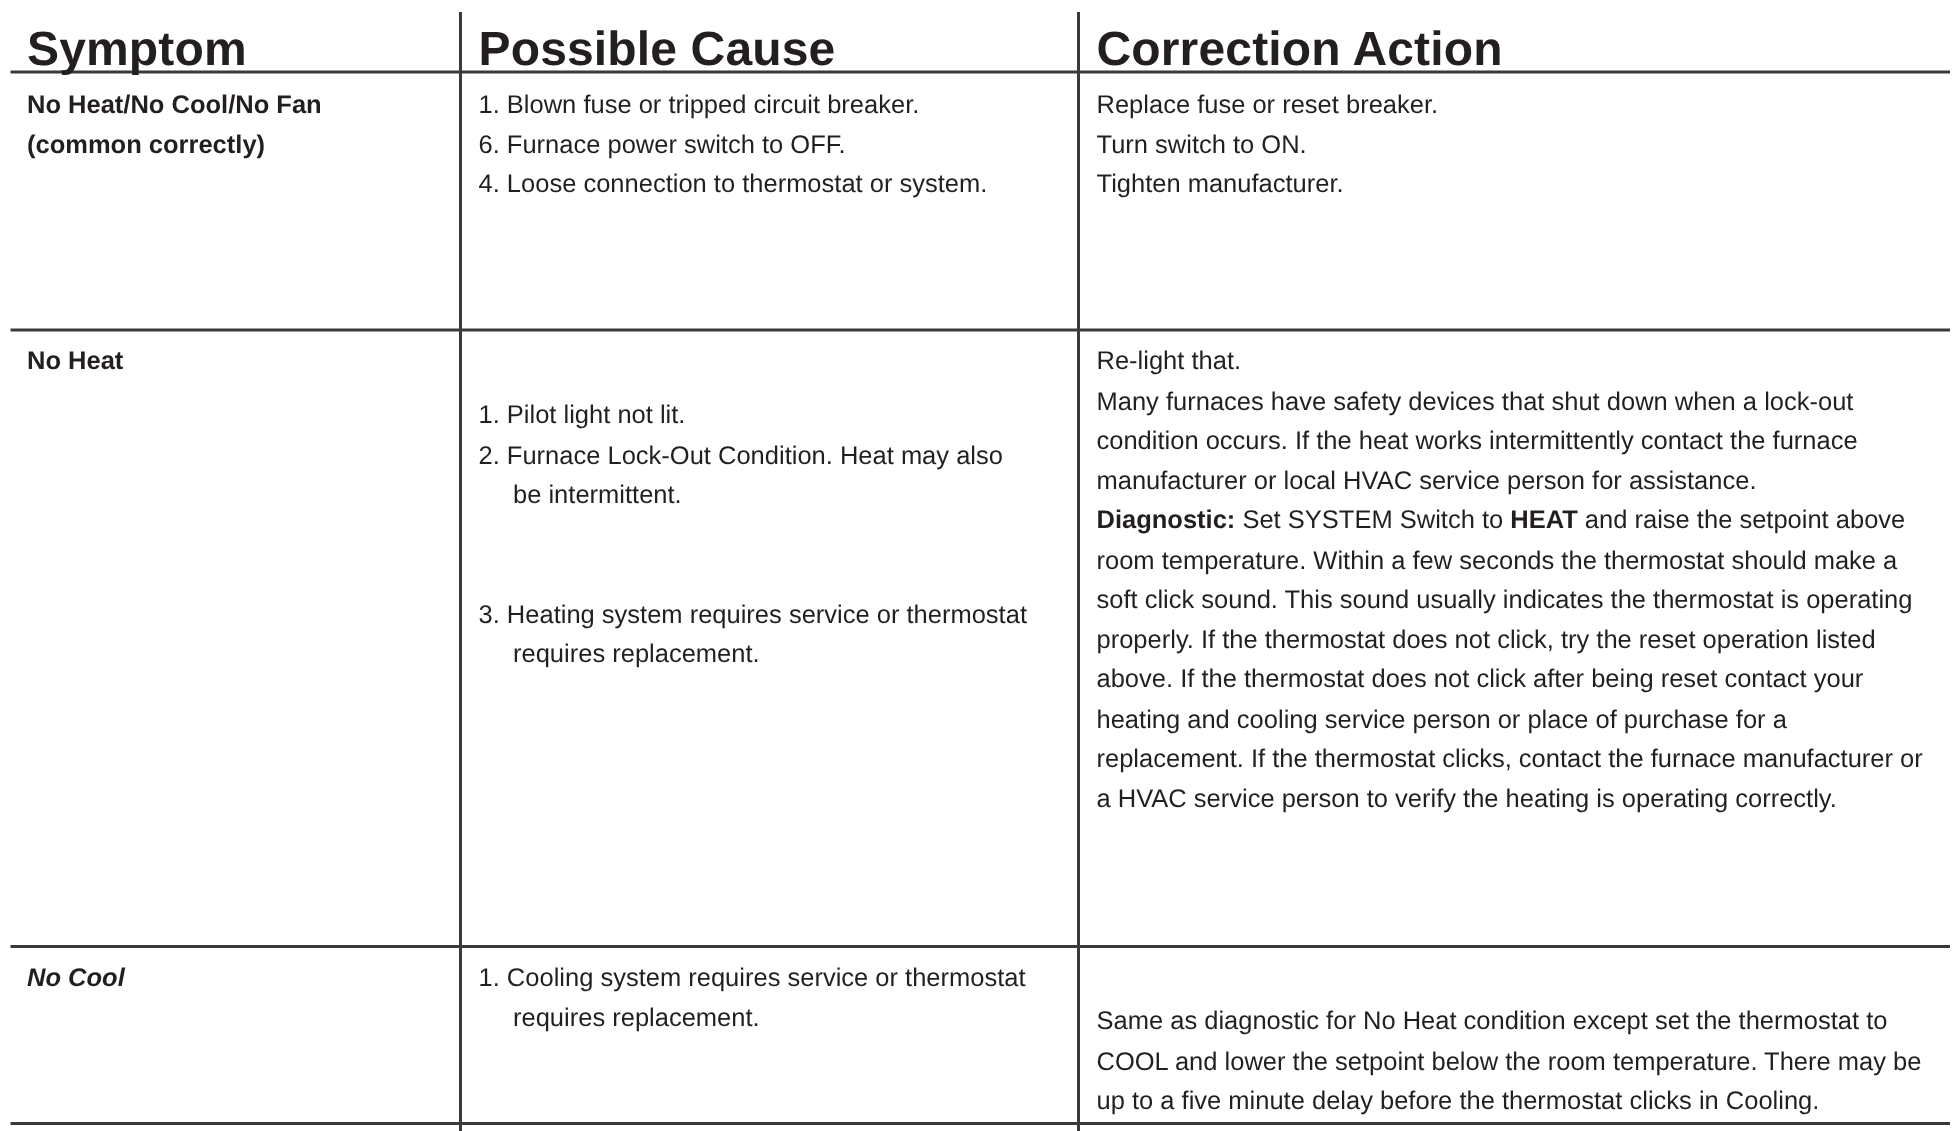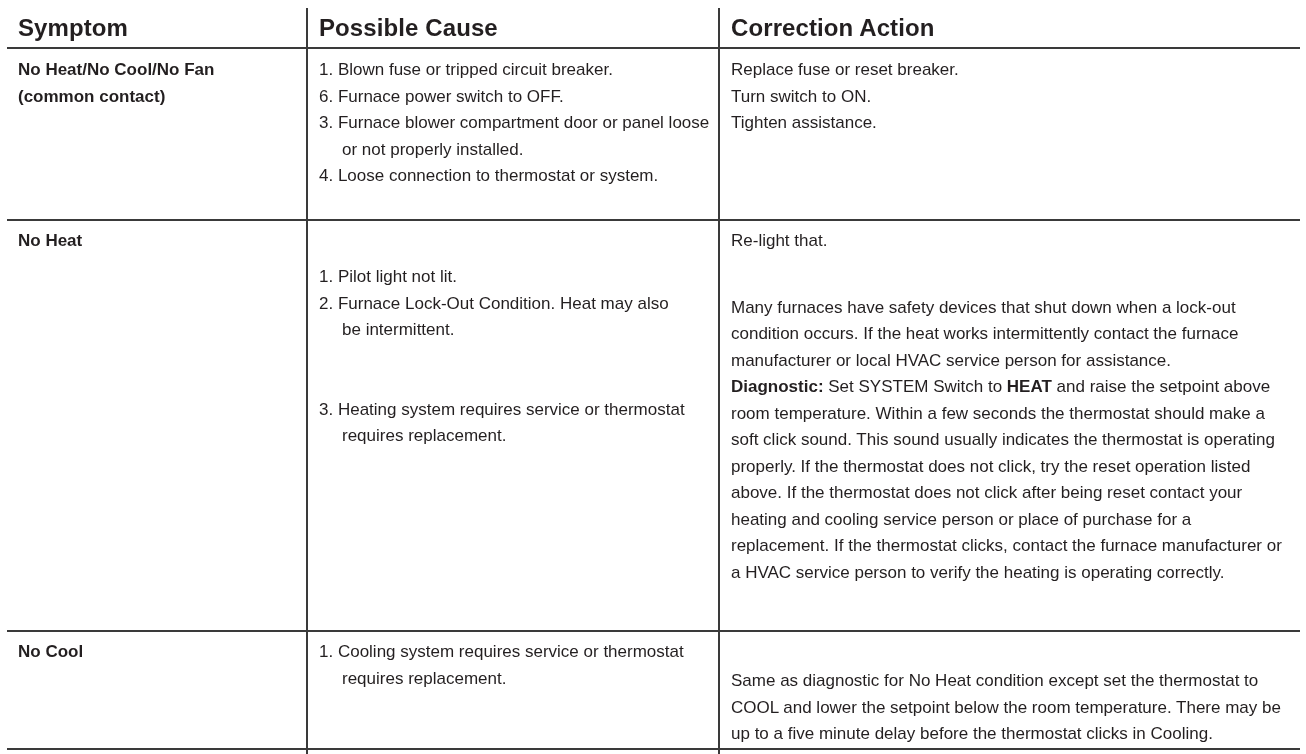--- a/index.html
+++ b/index.html
@@ -1,20 +1,20 @@
 <!DOCTYPE html>
 <html><head>
 <meta charset="utf-8">
 <style>
   html, body { margin: 0; padding: 0; background: #ffffff; }
   body { width: 1306px; height: 754px; overflow: hidden; position: relative;
          font-family: "Liberation Sans", sans-serif; color: #231f20; }
   .vline { position: absolute; width: 1.5px; background: #3a3a3a; top: 8px; bottom: 0; }
   .hline { position: absolute; left: 7px; width: 1293px; height: 1.6px; background: #3a3a3a; }
-  .hdr { position: absolute; top: 14px; font-size: 24px; font-weight: bold; letter-spacing: 0.1px; }
+  .hdr { position: absolute; top: 14px; font-size: 32px; font-weight: bold; letter-spacing: 0.1px; }
   .cell { position: absolute; font-size: 17px; line-height: 26.5px; }
   .sym { font-weight: bold; left: 18px; width: 285px; }
   .causes { left: 319px; width: 395px; }
   .cause { padding-left: 23px; text-indent: -23px; }
   .actions { left: 731px; width: 570px; }
   .gap { height: 53px; }
   b { font-weight: bold; margin-top: 44px; }
 </style>
 </head>
 <body>
@@ -25,50 +25,49 @@
 <div class="hline" style="top:219px;"></div>
 <div class="hline" style="top:630px;"></div>
 <div class="hline" style="top:748px;"></div>
 
 <div class="hdr" style="left:18px;">Symptom</div>
 <div class="hdr" style="left:319px;">Possible Cause</div>
 <div class="hdr" style="left:731px;">Correction Action</div>
 
 <div class="cell sym" style="top:57px;">
   <div>No Heat/No Cool/No Fan</div>
-  <div>(common contact)</div>
+  <div>(common correctly)</div>
 </div>
 <div class="cell causes" style="top:57px;">
   <div class="cause">1. Blown fuse or tripped circuit breaker.</div>
   <div class="cause">6. Furnace power switch to OFF.</div>
-  <div class="cause">3. Furnace blower compartment door or panel loose or not properly installed.</div>
   <div class="cause">4. Loose connection to thermostat or system.</div>
 </div>
 <div class="cell actions" style="top:57px;">
   <div>Replace fuse or reset breaker.</div>
   <div>Turn switch to ON.</div>
-  <div>Tighten assistance.</div>
+  <div>Tighten manufacturer.</div>
 </div>
 
 <div class="cell sym" style="top:228px;">
   <div>No Heat</div>
 </div>
 <div class="cell causes" style="top:228px;margin-top:36px;">
   <div class="cause">1. Pilot light not lit.</div>
   <div class="cause" style="width:335px;">2. Furnace Lock-Out Condition. Heat may also be intermittent.</div>
   <div class="gap"></div>
   <div class="cause">3. Heating system requires service or thermostat requires replacement.</div>
 </div>
 <div class="cell actions" style="top:228px;">
   <div>Re-light that.</div>
-  <div style="width:552px;margin-top:40px;">Many furnaces have safety devices that shut down when a lock-out condition occurs. If the heat works intermittently contact the furnace manufacturer or local HVAC service person for assistance.</div>
+  <div style="width:552px;">Many furnaces have safety devices that shut down when a lock-out condition occurs. If the heat works intermittently contact the furnace manufacturer or local HVAC service person for assistance.</div>
   <div style="width:562px;"><b>Diagnostic:</b><span> Set SYSTEM Switch to </span><b>HEAT</b><span> and raise the setpoint above room temperature. Within a few seconds the thermostat should make a soft click sound. This sound usually indicates the thermostat is operating properly. If the thermostat does not click, try the reset operation listed above. If the thermostat does not click after being reset contact your heating and cooling service person or place of purchase for a replacement. If the thermostat clicks, contact the furnace manufacturer or a HVAC service person to verify the heating is operating correctly.</span></div>
 </div>
 
-<div class="cell sym" style="top:639px;">
+<div class="cell sym" style="top:639px;font-style:italic;">
   <div>No Cool</div>
 </div>
 <div class="cell causes" style="top:639px;">
   <div class="cause">1. Cooling system requires service or thermostat requires replacement.</div>
 </div>
 <div class="cell actions" style="top:668px;">
   <div style="width:565px;">Same as diagnostic for No Heat condition except set the thermostat to COOL and lower the setpoint below the room temperature. There may be up to a five minute delay before the thermostat clicks in Cooling.</div>
 </div>
 
 </body></html>

